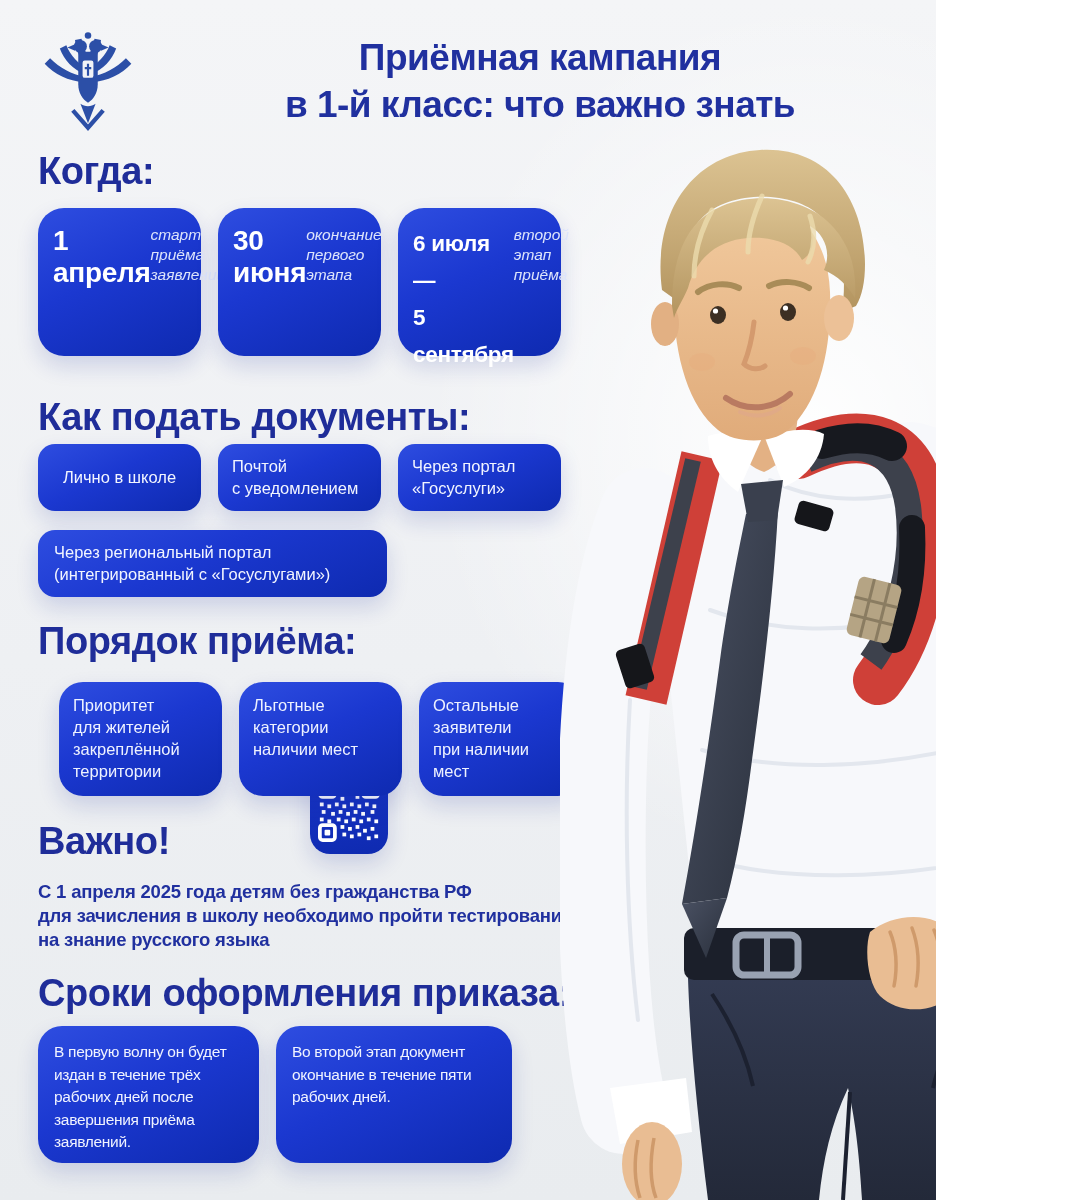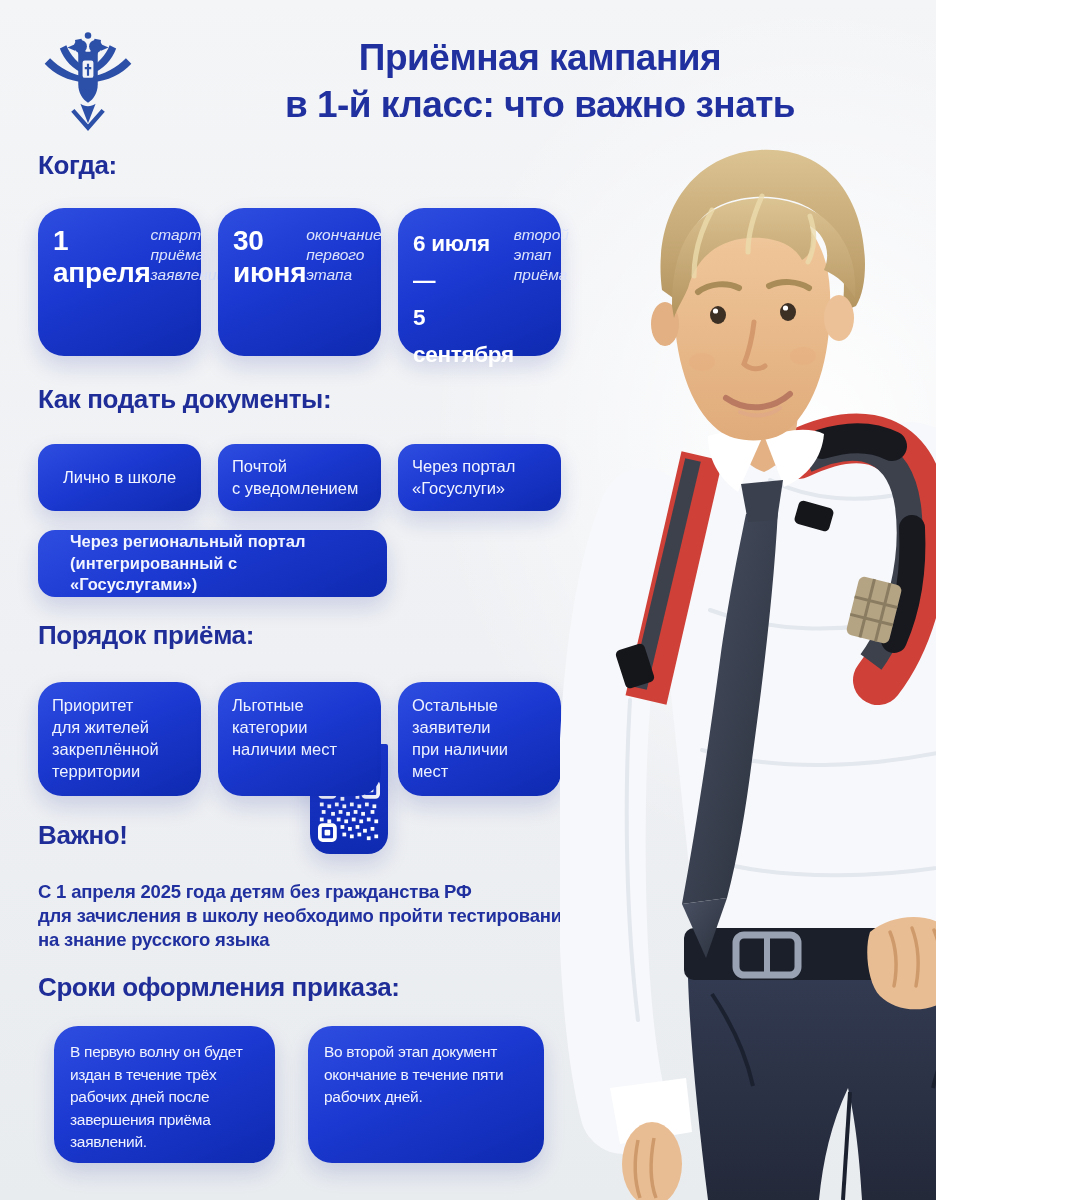--- a/index.html
+++ b/index.html
@@ -8,56 +8,56 @@
     position:relative;width:936px;height:1200px;overflow:hidden;
     background:
       radial-gradient(620px 700px at 810px 430px, rgba(255,255,255,.95) 0%, rgba(250,250,252,0) 62%),
       linear-gradient(180deg,#f4f5f7 0%,#eef0f3 55%,#e9ecef 100%);
   }
   .logo{position:absolute;left:36px;top:28px;width:104px;height:104px;}
   .title{
     position:absolute;left:120px;top:34px;width:840px;text-align:center;
     font-size:37px;line-height:47px;font-weight:800;color:#20309f;letter-spacing:-.5px;
   }
-  .h{position:absolute;left:38px;font-size:26px;font-weight:800;color:#1f2d99;letter-spacing:-.4px;}
-  .h-when{top:150px}.h-how{top:384px}.h-order{top:620px}.h-imp{top:820px}.h-dl{top:972px}
+  .h{position:absolute;left:38px;font-size:38px;font-weight:800;color:#1f2d99;letter-spacing:-.4px;}
+  .h-when{top:150px}.h-how{top:396px}.h-order{top:620px}.h-imp{top:820px}.h-dl{top:972px}
   .row{position:absolute;left:38px;display:flex;gap:17px;}
   .blue{
     background:linear-gradient(155deg,#2e4de0 0%,#1b38d0 45%,#0e2ab0 100%);
     box-shadow:0 10px 22px rgba(16,38,150,.16);color:#fff;box-sizing:border-box;
   }
   .pre{white-space:pre-line;}
   .when-row{top:208px;}
   .when-card{width:163px;height:148px;border-radius:26px;padding:17px 15px 14px;
     display:flex;justify-content:space-between;}
   .when-date{font-size:28px;font-weight:800;letter-spacing:-.3px;line-height:32px;}
   .when-date.small{font-size:22.5px;line-height:37px;}
   .when-note{font-size:15.5px;line-height:20px;color:#dde4fb;font-weight:500;font-style:italic;}
   .how-row{top:444px;}
   .chip{border-radius:17px;width:163px;height:67px;display:flex;align-items:center;
     padding:6px 14px;font-size:16.5px;line-height:21.5px;font-weight:500;color:#f2f5ff;}
   .chip.center{justify-content:center;padding:0 6px;}
   .wide-row{top:530px;}
-  .chip.wide{width:349px;padding:0 32px;font-weight:bold;}
-  .order-row{top:682px;}
+  .chip.wide{width:349px;padding:0 16px;}
+  .order-row{top:682px;margin-left:21px;}
   .ocard{width:163px;height:114px;border-radius:24px;padding:12px 14px;
     font-size:16.5px;line-height:22px;font-weight:500;color:#eef2ff;}
   .qr-ext{
     position:absolute;left:310px;top:744px;width:78px;height:110px;
     background:linear-gradient(170deg,#1c39cf 0%,#0e2ab0 100%);
     border-radius:2px 2px 20px 20px;box-shadow:0 10px 22px rgba(16,38,150,.16);
   }
   .qr-ext svg{position:absolute;left:8px;top:36px;width:62px;height:62px;}
   .imp-text{
     position:absolute;left:38px;top:880px;width:540px;
     font-size:18.5px;line-height:24px;font-weight:700;color:#20309f;letter-spacing:-.2px;
   }
   .dl-row{top:1026px;}
   .dcard{border-radius:24px;padding:15px 16px;font-size:15.5px;line-height:22.6px;
-    font-weight:500;color:#f0f3ff;letter-spacing:-.3px;margin-left:16px;}
+    font-weight:500;color:#f0f3ff;letter-spacing:-.3px;}
   .dcard.c1{width:221px;height:137px;}
   .dcard.c2{width:236px;height:137px;}
   .boy{position:absolute;left:560px;top:140px;width:520px;height:1060px;}
 </style>
 </head>
 <body>
 
 <div class="poster">
 
   <svg class="logo" viewBox="0 0 96 96">

